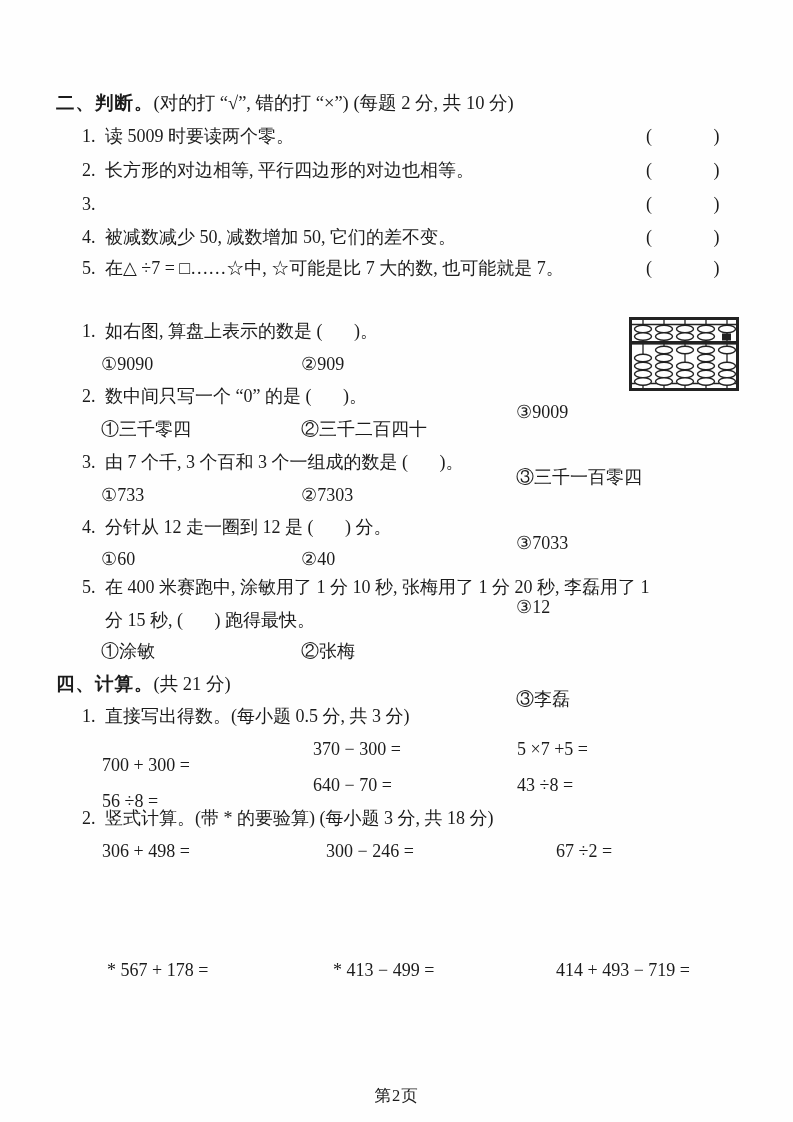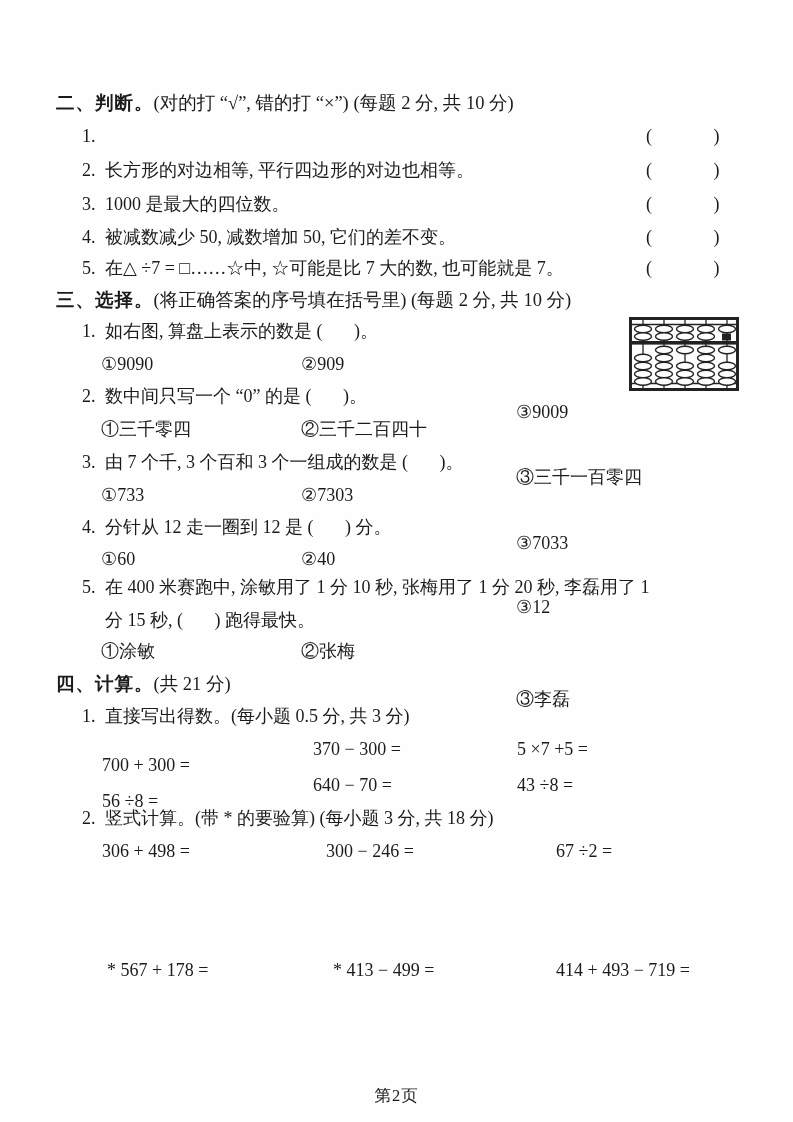--- a/index.html
+++ b/index.html
@@ -36,39 +36,38 @@
   .abacus{position:absolute;left:629px;top:317px;}
 </style>
 </head>
 <body>
 
 <div class="page">
 
   <div class="abs heading" style="top:92px"><span class="hlabel">二、判断。</span><span class="hnote">(对的打 “√”, 错的打 “×”) (每题 2 分, 共 10 分)</span></div>
 
   <span class="abs qnum" style="top:126px">1.</span>
+  <span class="abs qtext" style="top:126px">读 5009 时要读两个零。</span>
   <span class="abs bracket" style="top:126px">(           )</span>
 
   <span class="abs qnum" style="top:160px">2.</span>
   <span class="abs qtext" style="top:160px">长方形的对边相等, 平行四边形的对边也相等。</span>
   <span class="abs bracket" style="top:160px">(           )</span>
 
   <span class="abs qnum" style="top:194px">3.</span>
-  <span class="abs qtext" style="top:194px">1000 是最大的四位数。</span>
   <span class="abs bracket" style="top:194px">(           )</span>
 
   <span class="abs qnum" style="top:227px">4.</span>
   <span class="abs qtext" style="top:227px">被减数减少 50, 减数增加 50, 它们的差不变。</span>
   <span class="abs bracket" style="top:227px">(           )</span>
 
   <span class="abs qnum" style="top:258px">5.</span>
   <span class="abs qtext" style="top:258px">在△ ÷7 = □……☆中, ☆可能是比 7 大的数, 也可能就是 7。</span>
   <span class="abs bracket" style="top:258px">(           )</span>
 
-  <div class="abs heading" style="top:289px"><span class="hlabel">三、选择。</span><span class="hnote">(将正确答案的序号填在括号里) (每题 2 分, 共 10 分)</span></div>
 
   <span class="abs qnum" style="top:321px">1.</span>
   <span class="abs qtext" style="top:321px">如右图, 算盘上表示的数是 (       )。</span>
   <span class="abs opt1" style="top:354px">①9090</span>
   <span class="abs opt2" style="top:354px">②909</span>
   <span class="abs opt3" style="top:354px">③9009</span>
 
   <svg class="abacus" width="110" height="74" viewBox="0 0 110 74">
     <g stroke="#222" fill="none">
       <rect x="1.5" y="1.5" width="107" height="71" stroke-width="3"></rect>

